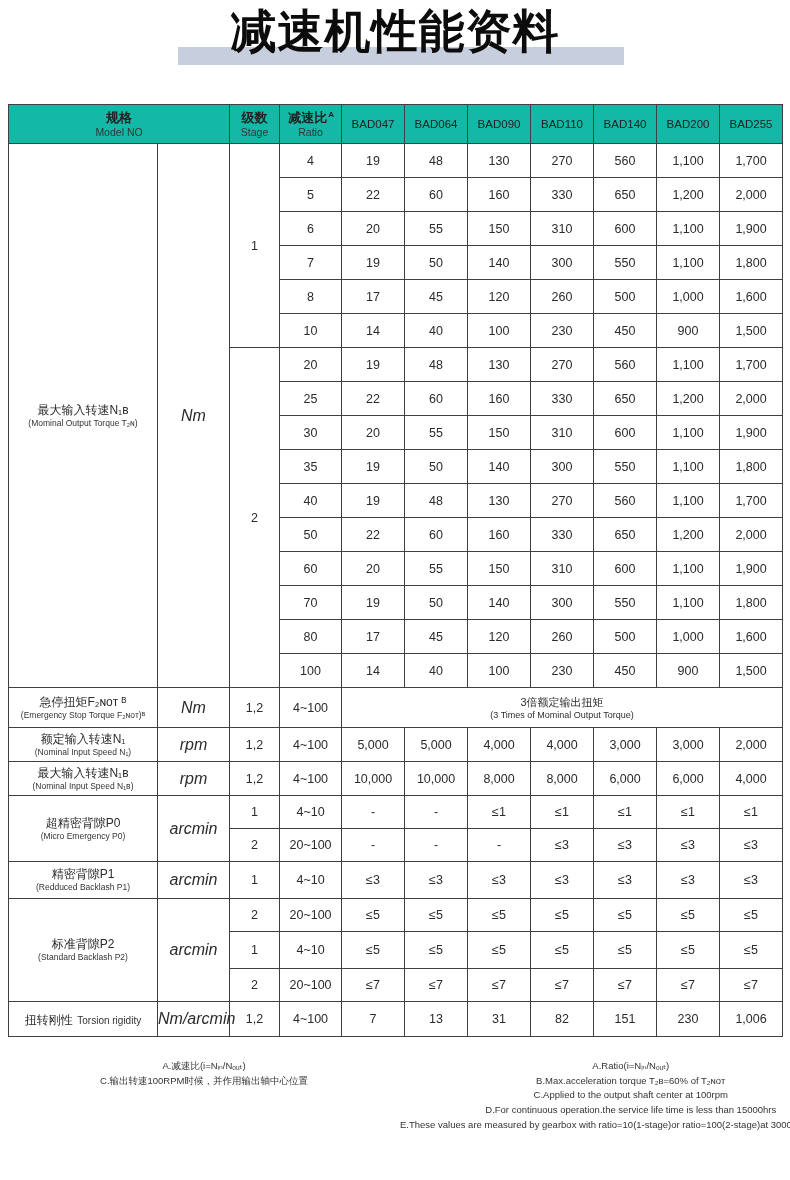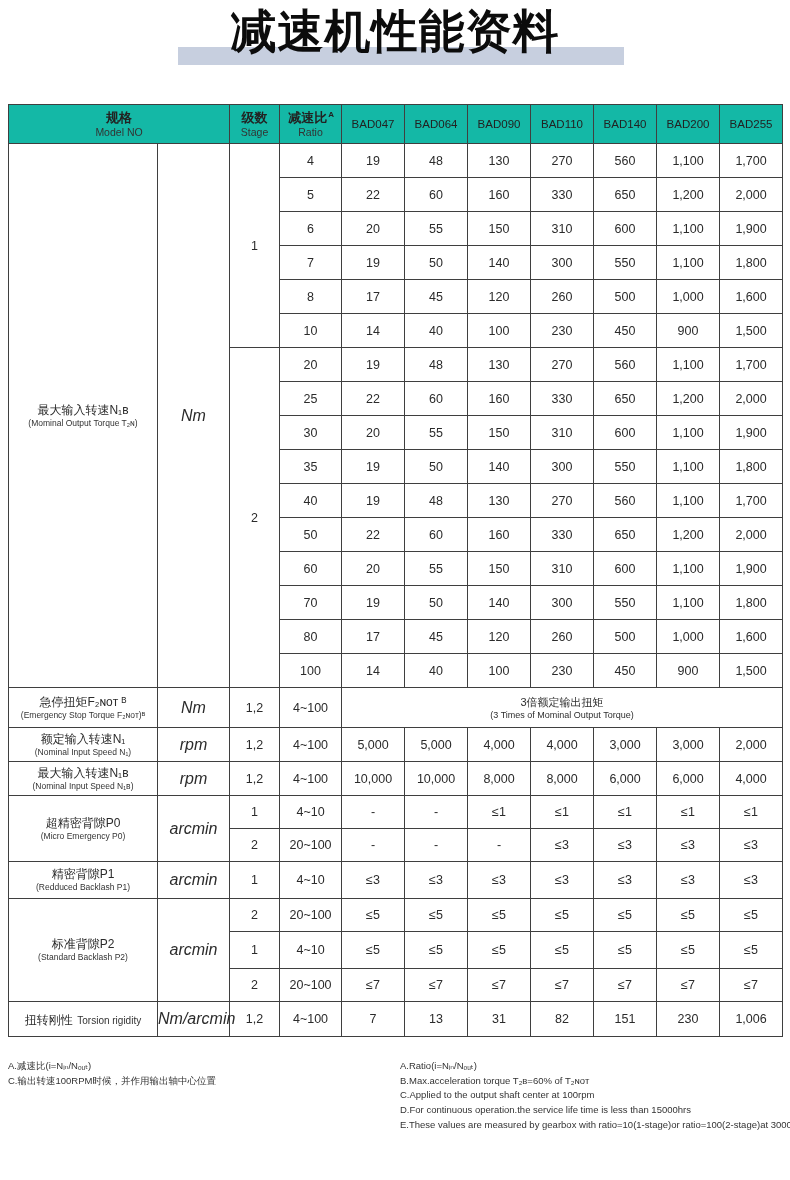--- a/index.html
+++ b/index.html
@@ -30,21 +30,21 @@
   tr.rsp{height:34px;margin-top:40px;}
   tr.rp0{height:33px;}
   tr.rp1{height:37px;}
   tr.rp2a{height:33px;}
   tr.rp2b{height:37px;}
   tr.rtor{height:35px;}
   .merged .c{font-size:11px;}
   .merged .e{font-size:9px;}
   
   .foot{display:flex;margin:22px 8px 0 8px;}
-  .foot ul{list-style:none;margin:0;padding:0;}
+  .foot ul{list-style:none;margin:0;padding:0;text-align:center;}
   .foot li{font-size:9.5px;color:#333;line-height:1.55;white-space:nowrap;}
   .foot .fl{width:392px;flex:0 0 392px;}
   .foot .fr{flex:1;}
 </style>
 </head>
 <body>
 
 <div class="page">
 
   <div class="title-area">

